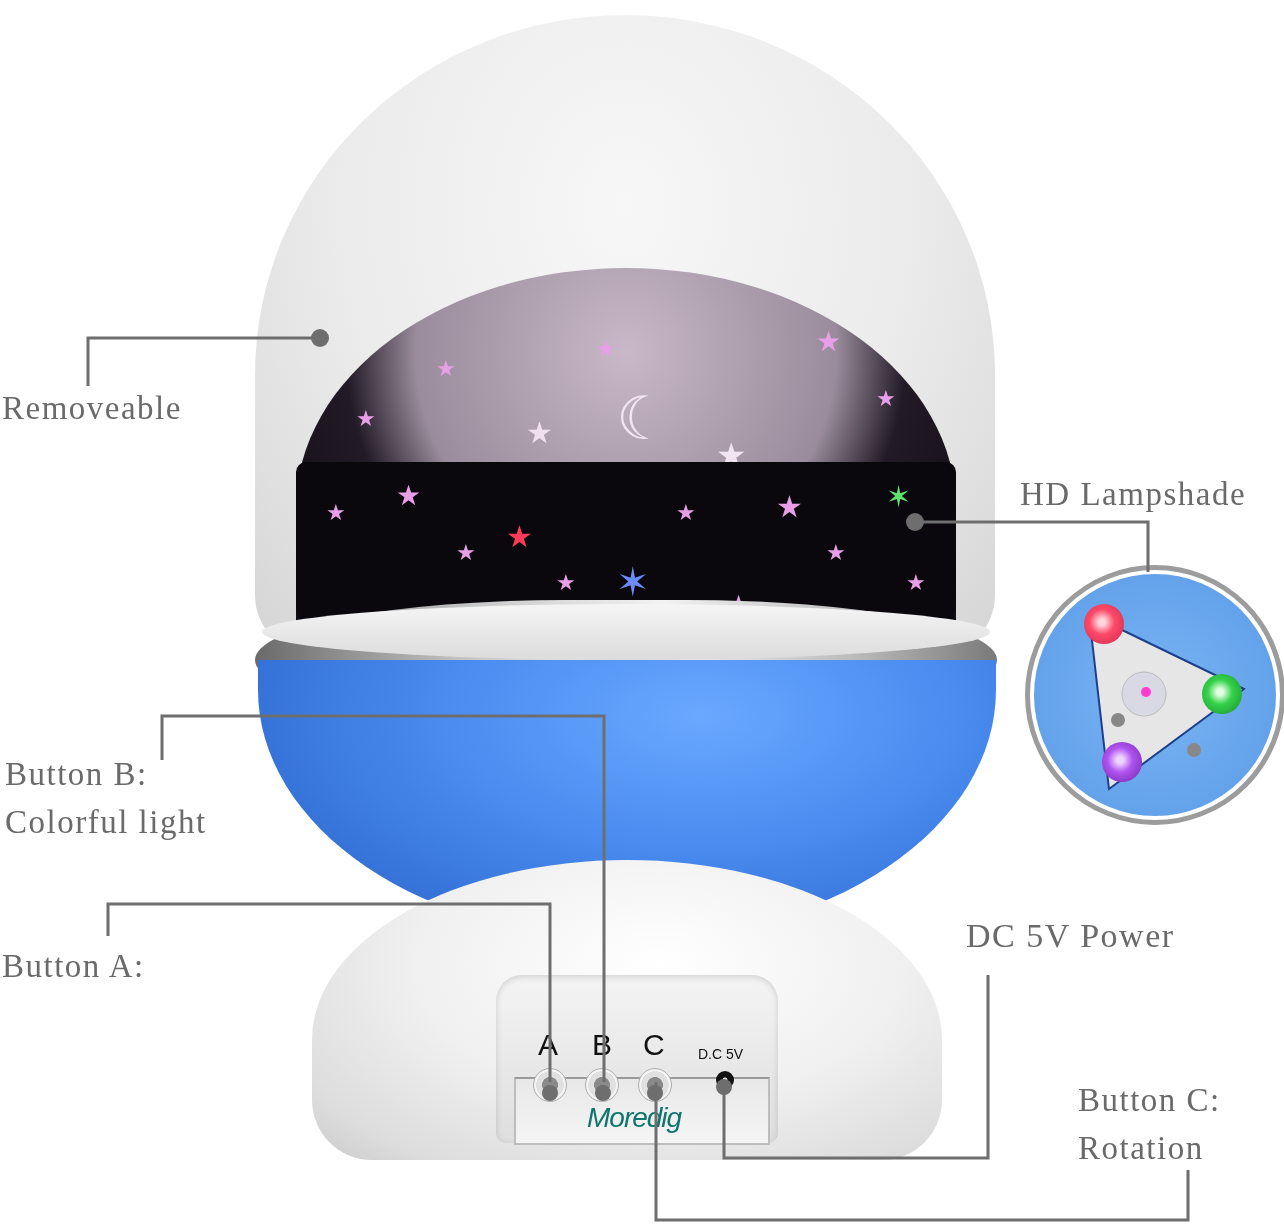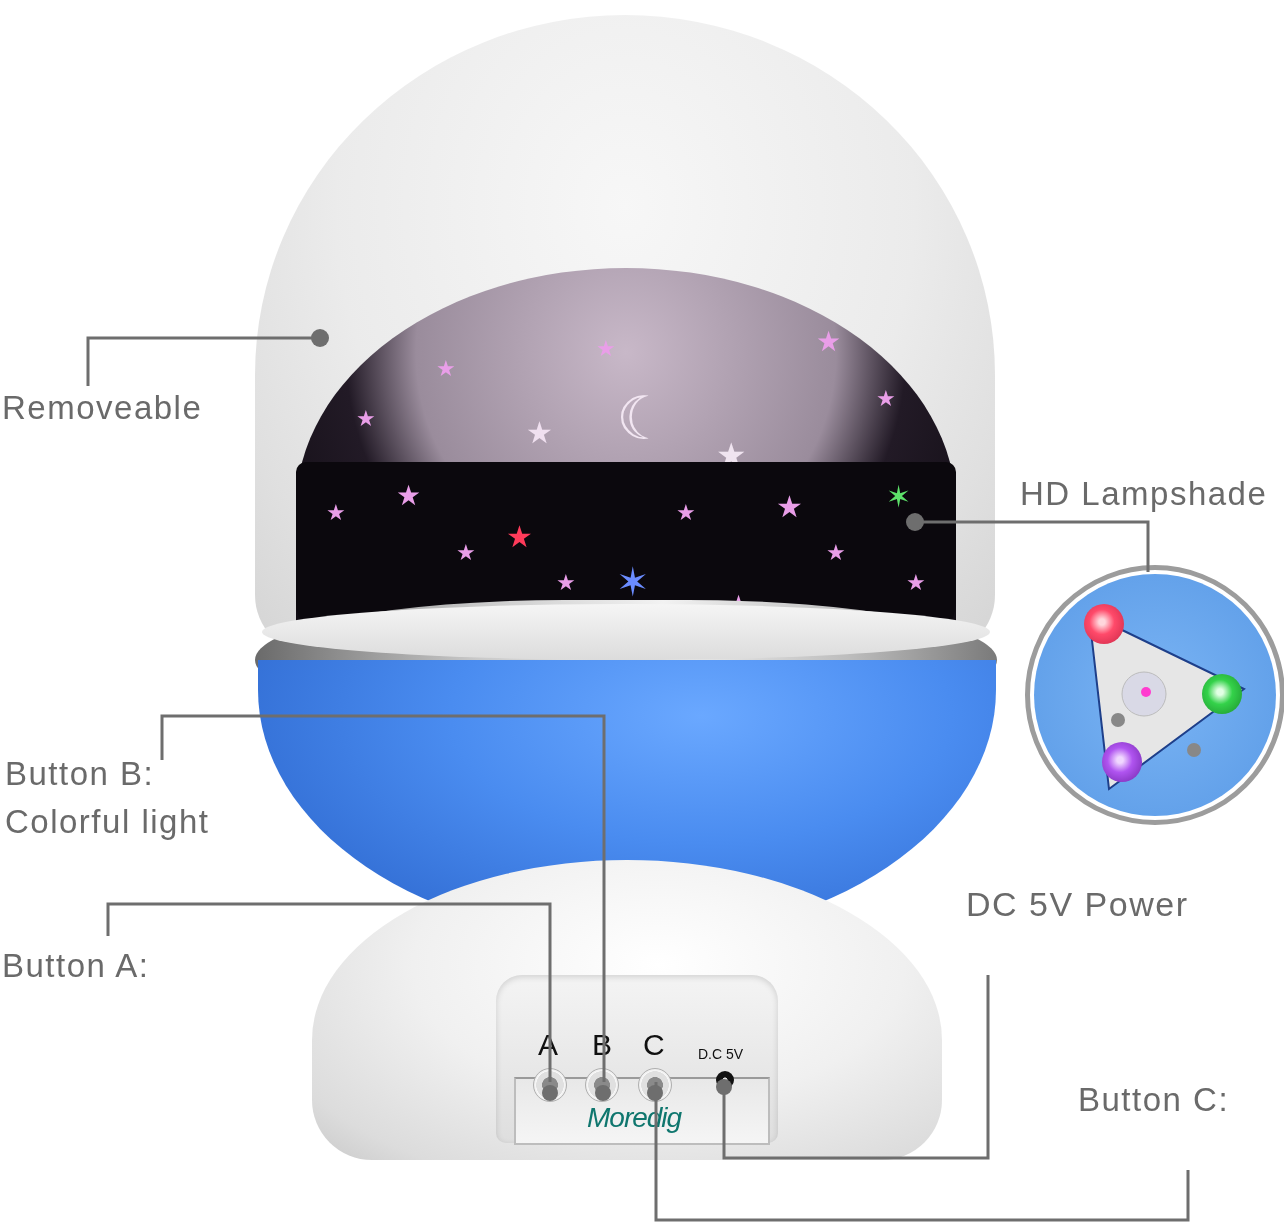--- a/index.html
+++ b/index.html
@@ -1,17 +1,17 @@
 <!DOCTYPE html>
 <html><head>
 <meta charset="utf-8">
 <style>
   html, body { margin:0; padding:0; background:#ffffff; }
   body { width:1284px; height:1232px; position:relative; overflow:hidden; font-family:"DejaVu Sans", sans-serif; }
-  .label { position:absolute; color:#6a6a6a; font-family:Liberation Sans, sans-serif; font-size:33px; line-height:48px; letter-spacing:1.5px; white-space:nowrap; }
+  .label { position:absolute; color:#6a6a6a; font-family:Liberation Serif, serif; font-size:33px; line-height:48px; letter-spacing:1.5px; white-space:nowrap; }
   .lamp { position:absolute; }
   
   .shade { left:255px; top:15px; width:740px; height:640px; border-radius:370px 370px 60px 60px / 360px 360px 60px 60px;
     background: radial-gradient(ellipse at 50% 30%, #f6f6f6 0%, #e9e9e9 55%, #dcdcdc 80%, #cfcfcf 100%);
     opacity:0.9; }
   
   .star-dome { left:296px; top:268px; width:660px; height:420px; border-radius:330px 330px 40px 40px / 240px 240px 40px 40px;
     background: radial-gradient(ellipse at 50% 20%, #c8b8c8 0%, #9a8c9c 45%, #221a26 60%, #0a070c 100%); overflow:hidden; }
   .star-band { left:296px; top:462px; width:660px; height:180px; background:#0b080d; border-radius:10px 10px 40px 40px; }
   .star { position:absolute; color:#e99ee8; font-size:22px; line-height:1; }
@@ -132,19 +132,20 @@
 
 <div class="label" style="left:5px;top:750px;">
   <div>Button B:</div>
   <div>Colorful light</div>
 </div>
 
 <div class="label" style="left:2px;top:942px;">
   <div>Button A:</div>
 </div>
 
-<div class="label" style="left:966px;top:878px;font-size:34px;line-height:52px;">
+<div class="label" style="left:966px;top:910px;font-size:34px;line-height:52px;">
   <div>DC 5V Power</div>
 </div>
 
 <div class="label" style="left:1078px;top:1076px;">
   <div>Button C:</div>
+  <div>Rotation</div>
 </div>
 
 </body></html>

